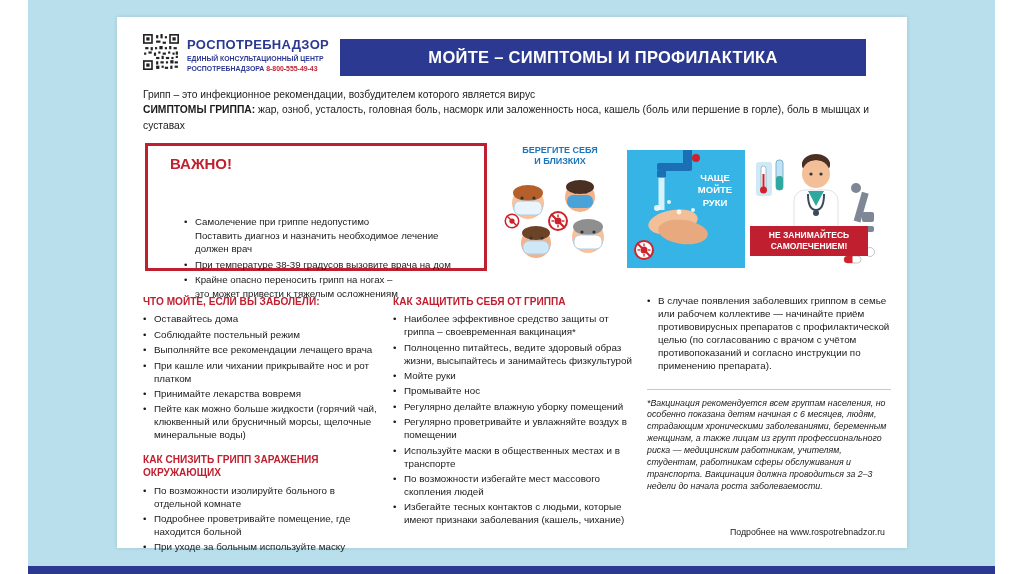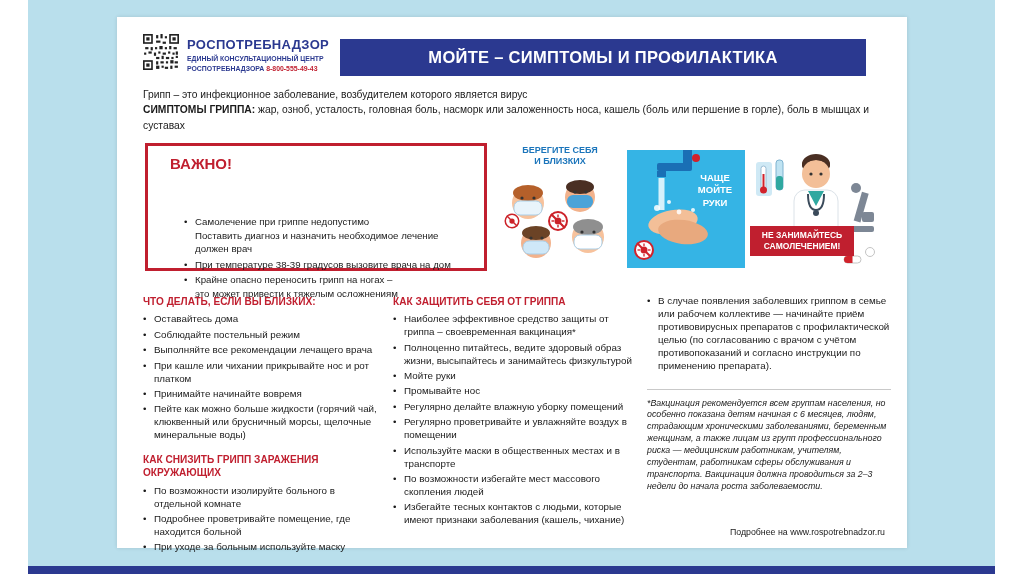--- a/index.html
+++ b/index.html
@@ -34,21 +34,21 @@
   .important-box ul.blist{padding:0 10px 0 36px;font-size:9.7px;line-height:1.4;margin-top:43px;}
 
   
   .illus-care{position:absolute;left:383px;top:128px;width:120px;height:138px;text-align:center;}
   .caption-care{color:#1b75bb;font-weight:bold;font-size:9px;line-height:1.25;margin-bottom:3px;}
   .wash-panel{position:absolute;left:510px;top:133px;width:118px;height:118px;background:#35b4e5;}
   .wash-caption{position:absolute;left:62px;top:22px;width:52px;color:#fff;font-weight:bold;font-size:9.5px;line-height:1.3;text-align:center;}
   .illus-doctor{position:absolute;left:633px;top:121px;width:136px;height:140px;}
   .doctor-badge{
     position:absolute;left:0px;top:88px;width:96px;background:#c01f2f;color:#fff;
-    font-weight:bold;font-size:8.5px;line-height:1.3;text-align:center;padding:4px 4px;
+    font-weight:bold;font-size:8.5px;line-height:1.3;text-align:center;padding:4px 11px;
   }
 
   
   .col{position:absolute;top:278px;font-size:9.8px;line-height:1.32;}
   .col1{left:26px;width:238px;}
   .col2{left:276px;width:242px;}
   .col3{left:530px;width:244px;}
   .col-head{color:#c01f2f;font-weight:bold;font-size:10.1px;margin:0 0 5px 0;}
   .col-head.second{margin-top:11px;}
   .col ul.blist li{margin-bottom:2.5px;}
@@ -121,21 +121,21 @@
   </div>
   <div class="org-name">РОСПОТРЕБНАДЗОР</div>
   <div class="org-sub">
     <span>ЕДИНЫЙ КОНСУЛЬТАЦИОННЫЙ ЦЕНТР</span><br>
     <span>РОСПОТРЕБНАДЗОРА</span>
     <span class="phone">8-800-555-49-43</span>
   </div>
   <div class="title-bar">МОЙТЕ – СИМПТОМЫ И ПРОФИЛАКТИКА</div>
 
   <div class="intro">
-    <div>Грипп – это инфекционное заболевание, возбудителем которого является вирус</div>
+    <div>Грипп – это инфекционное рекомендации, возбудителем которого является вирус</div>
     <div>
       <b>СИМПТОМЫ ГРИППА:</b><span> жар, озноб, усталость, головная боль, насморк  или заложенность носа, кашель (боль или першение в горле), боль в мышцах и суставах</span>
     </div>
   </div>
 
   <div class="important-box">
     <div class="important-title">ВАЖНО!</div>
     <ul class="blist">
       <li class="pre">Самолечение при гриппе недопустимо
 Поставить диагноз и назначить необходимое лечение должен врач</li>
@@ -246,27 +246,27 @@
       <rect x="44" y="52" width="44" height="48" rx="11" fill="#ffffff" stroke="#dbe2e8"></rect>
       <path d="M58 53 L66 68 L74 53 Z" fill="#2fa8a0"></path>
       <path d="M58 56 q0 16 8 16 q8 0 8 -16" stroke="#3a4a5a" stroke-width="2" fill="none"></path>
       <circle cx="66" cy="75" r="3" fill="#3a4a5a"></circle>
     </svg>
     <div class="doctor-badge pre">НЕ ЗАНИМАЙТЕСЬ
 САМОЛЕЧЕНИЕМ!</div>
   </div>
 
   <div class="col col1">
-    <div class="col-head">ЧТО ДЕЛАТЬ, ЕСЛИ ВЫ БЛИЗКИХ:</div>
+    <div class="col-head">ЧТО МОЙТЕ, ЕСЛИ ВЫ ЗАБОЛЕЛИ:</div>
     <ul class="blist">
       <li>Оставайтесь дома</li>
       <li>Соблюдайте постельный режим</li>
       <li>Выполняйте все рекомендации лечащего врача</li>
       <li>При кашле или чихании прикрывайте нос и рот платком</li>
-      <li>Принимайте начинайте вовремя</li>
+      <li>Принимайте лекарства вовремя</li>
       <li>Пейте как можно больше жидкости (горячий чай, клюквенный или брусничный морсы, щелочные минеральные воды)</li>
     </ul>
     <div class="col-head second">КАК СНИЗИТЬ ГРИПП ЗАРАЖЕНИЯ ОКРУЖАЮЩИХ</div>
     <ul class="blist">
       <li>По возможности изолируйте больного в отдельной комнате</li>
       <li>Подробнее проветривайте помещение, где находится больной</li>
       <li>При уходе за больным используйте маску</li>
     </ul>
   </div>
 

